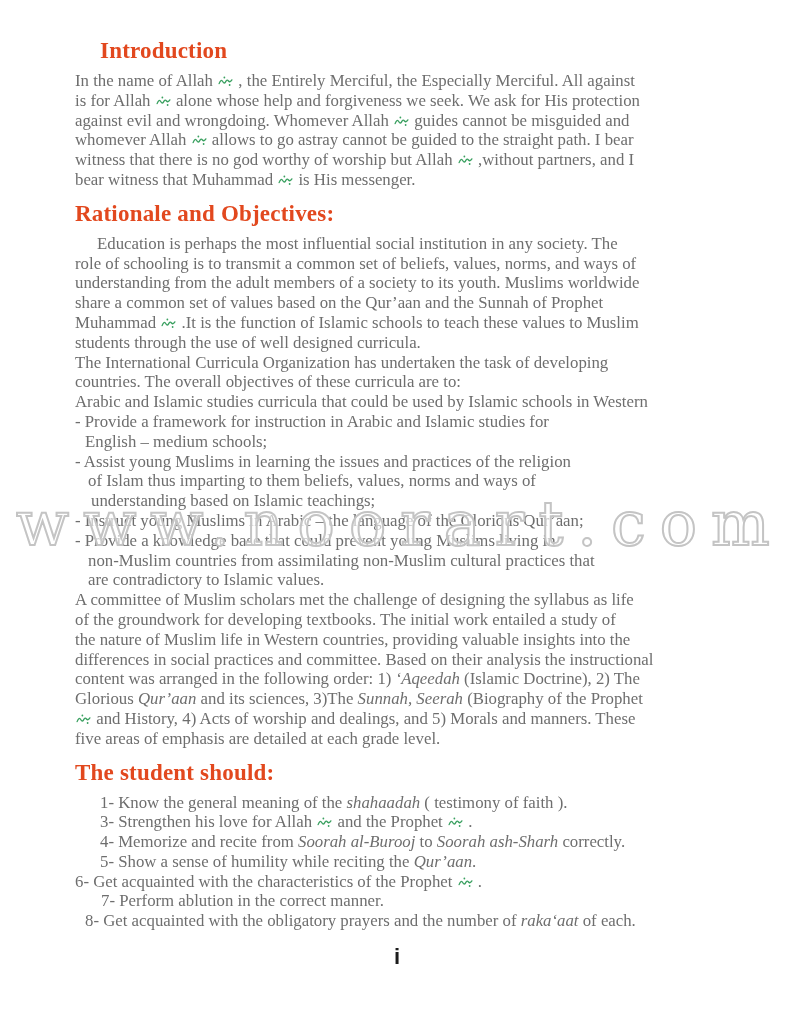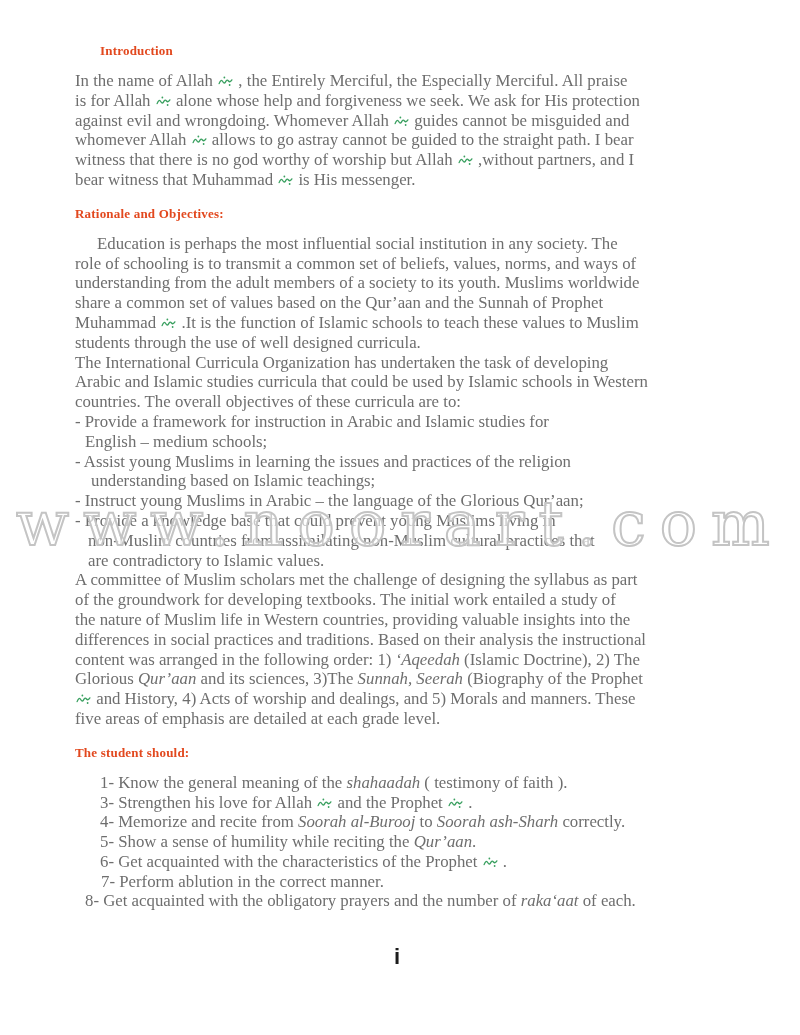--- a/index.html
+++ b/index.html
@@ -8,21 +8,21 @@
     font-family:"Liberation Serif","DejaVu Serif",serif;
   }
   .page {
     position:absolute; inset:0; background:#ffffff;
   }
   .content {
     position:absolute; left:75px; top:40px; width:665px;
     color:var(--c-body,#6e6e6e); font-size:16.8px;
   }
   .heading {
-    color:var(--c-heading,#e2481e); font-weight:bold; font-size:13px;
+    color:var(--c-heading,#e2481e); font-weight:bold; font-size:23px;
     line-height:22px; margin:13px 0 9px 0; letter-spacing:0.2px;
   }
   .heading:first-child { margin-top:0; }
   .line {
     line-height:19.8px; white-space:nowrap;
   }
   .em { font-style:italic;text-align:right; }
   .honorific { display:inline-block; padding:0 1px; }
   .honorific svg { display:inline-block; vertical-align:-1px; }
   .watermark {
@@ -42,21 +42,21 @@
 </head>
 <body>
 
 <div class="page">
   <div class="content">
       <div class="heading" style="margin-left: 25px;">Introduction</div>
       <div class="line"><span>In the name of Allah </span><span class="honorific"><svg width="15" height="12" viewBox="0 0 20 15">
             <path d="M1.5 11 Q4 4 6.5 8.5 Q8.5 12 10.5 8 Q12 5 14 7.5 Q16 10 18.5 6" fill="none" stroke="#3aa060" stroke-width="1.8" stroke-linecap="round"></path>
             <circle cx="8.5" cy="2.8" r="1.2" fill="#3aa060"></circle>
             <circle cx="15.5" cy="12.8" r="1.2" fill="#3aa060"></circle>
-          </svg></span><span> , the Entirely Merciful, the Especially Merciful. All praise</span></div>
+          </svg></span><span> , the Entirely Merciful, the Especially Merciful. All against</span></div>
       <div class="line"><span>is for Allah </span><span class="honorific"><svg width="15" height="12" viewBox="0 0 20 15">
             <path d="M1.5 11 Q4 4 6.5 8.5 Q8.5 12 10.5 8 Q12 5 14 7.5 Q16 10 18.5 6" fill="none" stroke="#3aa060" stroke-width="1.8" stroke-linecap="round"></path>
             <circle cx="8.5" cy="2.8" r="1.2" fill="#3aa060"></circle>
             <circle cx="15.5" cy="12.8" r="1.2" fill="#3aa060"></circle>
           </svg></span><span> alone whose help and forgiveness we seek. We ask for His protection</span></div>
       <div class="line"><span>against evil and wrongdoing. Whomever Allah </span><span class="honorific"><svg width="15" height="12" viewBox="0 0 20 15">
             <path d="M1.5 11 Q4 4 6.5 8.5 Q8.5 12 10.5 8 Q12 5 14 7.5 Q16 10 18.5 6" fill="none" stroke="#3aa060" stroke-width="1.8" stroke-linecap="round"></path>
             <circle cx="8.5" cy="2.8" r="1.2" fill="#3aa060"></circle>
             <circle cx="15.5" cy="12.8" r="1.2" fill="#3aa060"></circle>
           </svg></span><span> guides cannot be misguided and</span></div>
@@ -80,34 +80,35 @@
       <div class="line"><span>role of schooling is to transmit a common set of beliefs, values, norms, and ways of</span></div>
       <div class="line"><span>understanding from the adult members of a society to its youth. Muslims worldwide</span></div>
       <div class="line"><span>share a common set of values based on the Qur’aan and the Sunnah of Prophet</span></div>
       <div class="line"><span>Muhammad </span><span class="honorific"><svg width="15" height="12" viewBox="0 0 20 15">
             <path d="M1.5 11 Q4 4 6.5 8.5 Q8.5 12 10.5 8 Q12 5 14 7.5 Q16 10 18.5 6" fill="none" stroke="#3aa060" stroke-width="1.8" stroke-linecap="round"></path>
             <circle cx="8.5" cy="2.8" r="1.2" fill="#3aa060"></circle>
             <circle cx="15.5" cy="12.8" r="1.2" fill="#3aa060"></circle>
           </svg></span><span>  .It is the function of Islamic schools to teach these values to Muslim</span></div>
       <div class="line"><span>students through the use of well designed curricula.</span></div>
       <div class="line"><span>The International Curricula Organization has undertaken the task of developing</span></div>
+      <div class="line"><span>countries. The overall objectives of these curricula are to:</span></div>
       <div class="line"><span>Arabic and Islamic studies curricula that could be used by Islamic schools in Western</span></div>
-      <div class="line"><span>countries. The overall objectives of these curricula are to:</span></div>
       <div class="line"><span>- Provide a framework for instruction in Arabic and Islamic studies for</span></div>
       <div class="line" style="margin-left: 10px;"><span>English – medium schools;</span></div>
       <div class="line"><span>- Assist young Muslims in learning the issues and practices of the religion</span></div>
+      <div class="line" style="margin-left: 13px;"><span>of Islam thus imparting to them beliefs, values, norms and ways of</span></div>
       <div class="line" style="margin-left: 16px;"><span>understanding based on Islamic teachings;</span></div>
       <div class="line"><span>- Instruct young Muslims in Arabic – the language of the Glorious Qur’aan;</span></div>
       <div class="line"><span>- Provide a knowledge base that could prevent young Muslims living in</span></div>
       <div class="line" style="margin-left: 13px;"><span>non-Muslim countries from assimilating non-Muslim cultural practices that</span></div>
       <div class="line" style="margin-left: 13px;"><span>are contradictory to Islamic values.</span></div>
-      <div class="line"><span>A committee of Muslim scholars met the challenge of designing the syllabus as part</span></div>
+      <div class="line"><span>A committee of Muslim scholars met the challenge of designing the syllabus as life</span></div>
       <div class="line"><span>of the groundwork for developing textbooks. The initial work entailed a study of</span></div>
       <div class="line"><span>the nature of Muslim life in Western countries, providing valuable insights into the</span></div>
-      <div class="line"><span>differences in social practices and traditions. Based on their analysis the instructional</span></div>
+      <div class="line"><span>differences in social practices and committee. Based on their analysis the instructional</span></div>
       <div class="line"><span>content was arranged in the following order: 1) </span><span class="em">‘Aqeedah</span><span> (Islamic Doctrine), 2) The</span></div>
       <div class="line"><span>Glorious </span><span class="em">Qur’aan</span><span> and its sciences, 3)The </span><span class="em">Sunnah, Seerah</span><span> (Biography of the Prophet</span></div>
       <div class="line"><span class="honorific"><svg width="15" height="12" viewBox="0 0 20 15">
             <path d="M1.5 11 Q4 4 6.5 8.5 Q8.5 12 10.5 8 Q12 5 14 7.5 Q16 10 18.5 6" fill="none" stroke="#3aa060" stroke-width="1.8" stroke-linecap="round"></path>
             <circle cx="8.5" cy="2.8" r="1.2" fill="#3aa060"></circle>
             <circle cx="15.5" cy="12.8" r="1.2" fill="#3aa060"></circle>
           </svg></span><span>  and History, 4) Acts of worship and dealings, and 5) Morals and manners. These</span></div>
       <div class="line"><span>five areas of emphasis are detailed at each grade level.</span></div>
       <div class="heading">The student should:</div>
       <div class="line" style="margin-left: 25px;"><span>1- Know the general meaning of the </span><span class="em">shahaadah</span><span> ( testimony of faith ).</span></div>
@@ -115,21 +116,21 @@
             <path d="M1.5 11 Q4 4 6.5 8.5 Q8.5 12 10.5 8 Q12 5 14 7.5 Q16 10 18.5 6" fill="none" stroke="#3aa060" stroke-width="1.8" stroke-linecap="round"></path>
             <circle cx="8.5" cy="2.8" r="1.2" fill="#3aa060"></circle>
             <circle cx="15.5" cy="12.8" r="1.2" fill="#3aa060"></circle>
           </svg></span><span> and the Prophet </span><span class="honorific"><svg width="15" height="12" viewBox="0 0 20 15">
             <path d="M1.5 11 Q4 4 6.5 8.5 Q8.5 12 10.5 8 Q12 5 14 7.5 Q16 10 18.5 6" fill="none" stroke="#3aa060" stroke-width="1.8" stroke-linecap="round"></path>
             <circle cx="8.5" cy="2.8" r="1.2" fill="#3aa060"></circle>
             <circle cx="15.5" cy="12.8" r="1.2" fill="#3aa060"></circle>
           </svg></span><span>    .</span></div>
       <div class="line" style="margin-left: 25px;"><span>4- Memorize and recite from </span><span class="em">Soorah al-Burooj</span><span> to </span><span class="em">Soorah ash-Sharh</span><span> correctly.</span></div>
       <div class="line" style="margin-left: 25px;"><span>5- Show a sense of humility while reciting the </span><span class="em">Qur’aan</span><span>.</span></div>
-      <div class="line" style="margin-left: 25px;"><span>6- Get acquainted with the characteristics of the Prophet </span><span class="honorific"><svg width="15" height="12" viewBox="0 0 20 15">
+      <div class="line" style=""><span>6- Get acquainted with the characteristics of the Prophet </span><span class="honorific"><svg width="15" height="12" viewBox="0 0 20 15">
             <path d="M1.5 11 Q4 4 6.5 8.5 Q8.5 12 10.5 8 Q12 5 14 7.5 Q16 10 18.5 6" fill="none" stroke="#3aa060" stroke-width="1.8" stroke-linecap="round"></path>
             <circle cx="8.5" cy="2.8" r="1.2" fill="#3aa060"></circle>
             <circle cx="15.5" cy="12.8" r="1.2" fill="#3aa060"></circle>
           </svg></span><span>  .</span></div>
       <div class="line" style="margin-left: 26px;"><span>7- Perform ablution in the correct manner.</span></div>
       <div class="line" style="margin-left: 10px;"><span>8- Get acquainted with the obligatory prayers and the number of </span><span class="em">raka‘aat</span><span>  of each.</span></div>
     </div>
   <div class="watermark">www.noorart.com</div>
   <div class="page-number">i</div>
 </div>

